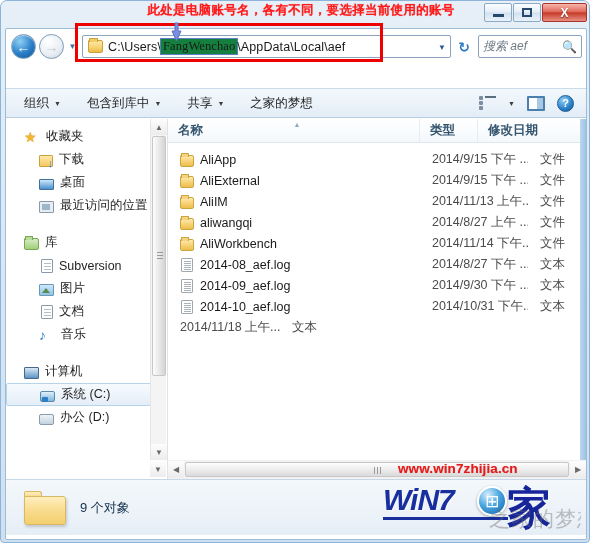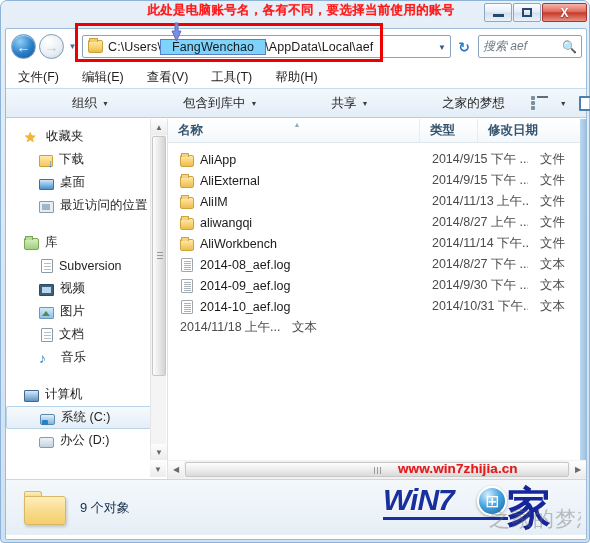--- a/index.html
+++ b/index.html
@@ -140,23 +140,24 @@
     border-radius:1px 1px 0 0;
   }
   .addr-path {
     font-size: 12.5px;
     color: #1a1a1a;
     white-space: nowrap;
     letter-spacing: .1px;
   }
   .addr-seg-selected {
     border: 1px solid #5b7fc7;
-    background: #7dd3fc;
-    padding: 0 11px;
+    background: #15803d;
+    padding: 0 2px;
     margin: 0 -1px;
+    font-family: Liberation Serif, serif;
   }
   .addr-right {
     position: absolute;
     right: 4px; top: 50%;
     transform: translateY(-50%);
     color: #2c5d8f;
     font-size: 8px;
   }
   .refresh-btn {
     flex: none;
@@ -229,21 +230,20 @@
     align-items: center;
     padding-left: 18px;
   }
   .tbitem {
     font-size: 12.5px;
     color: #1f1f1f;
     display: flex; align-items: center;
     gap: 5px;
     margin-right: 26px;
     white-space: nowrap;
-    margin-left: 48px;
   }
   .caret { font-size: 7px; color:#3c3c3c; }
   .tb-right {
     margin-left: auto;
     display: flex;
     align-items: center;
     gap: 12px;
     padding-right: 12px;
   }
   .icon-viewlist {
@@ -671,27 +671,20 @@
       <span class="search-ph">搜索 aef</span>
       <span class="search-icon">🔍</span>
     </div>
   </div>
 
   <div class="red-box"></div>
   <svg class="cursor-ibeam" viewBox="0 0 13 20">
     <path d="M6.5 19 L2 9 L5 9 L5 1 L8 1 L8 9 L11 9 Z" fill="#7b8fe0" stroke="#5b6fc0" stroke-width="1"></path>
   </svg>
 
-  <div class="menubar">
-    <div class="menuitem">文件(F)</div>
-    <div class="menuitem">编辑(E)</div>
-    <div class="menuitem">查看(V)</div>
-    <div class="menuitem">工具(T)</div>
-    <div class="menuitem">帮助(H)</div>
-  </div>
 
   <div class="toolbar">
     <div class="tbitem">
       <span>组织</span>
       <span class="caret">▼</span>
     </div>
     <div class="tbitem">
       <span>包含到库中</span>
       <span class="caret">▼</span>
     </div>
@@ -744,24 +737,20 @@
       <div class="nav-group">
         <div class="nav-row head">
           <span class="ico ico-lib"></span>
           <span>库</span>
         </div>
         <div class="nav-row child">
           <span class="ico ico-doc"></span>
           <span>Subversion</span>
         </div>
         <div class="nav-row child">
-          <span class="ico ico-video"></span>
-          <span>视频</span>
-        </div>
-        <div class="nav-row child">
           <span class="ico ico-pic"></span>
           <span>图片</span>
         </div>
         <div class="nav-row child">
           <span class="ico ico-doc"></span>
           <span>文档</span>
         </div>
         <div class="nav-row child">
           <span class="ico ico-music">♪</span>
           <span>音乐</span>

